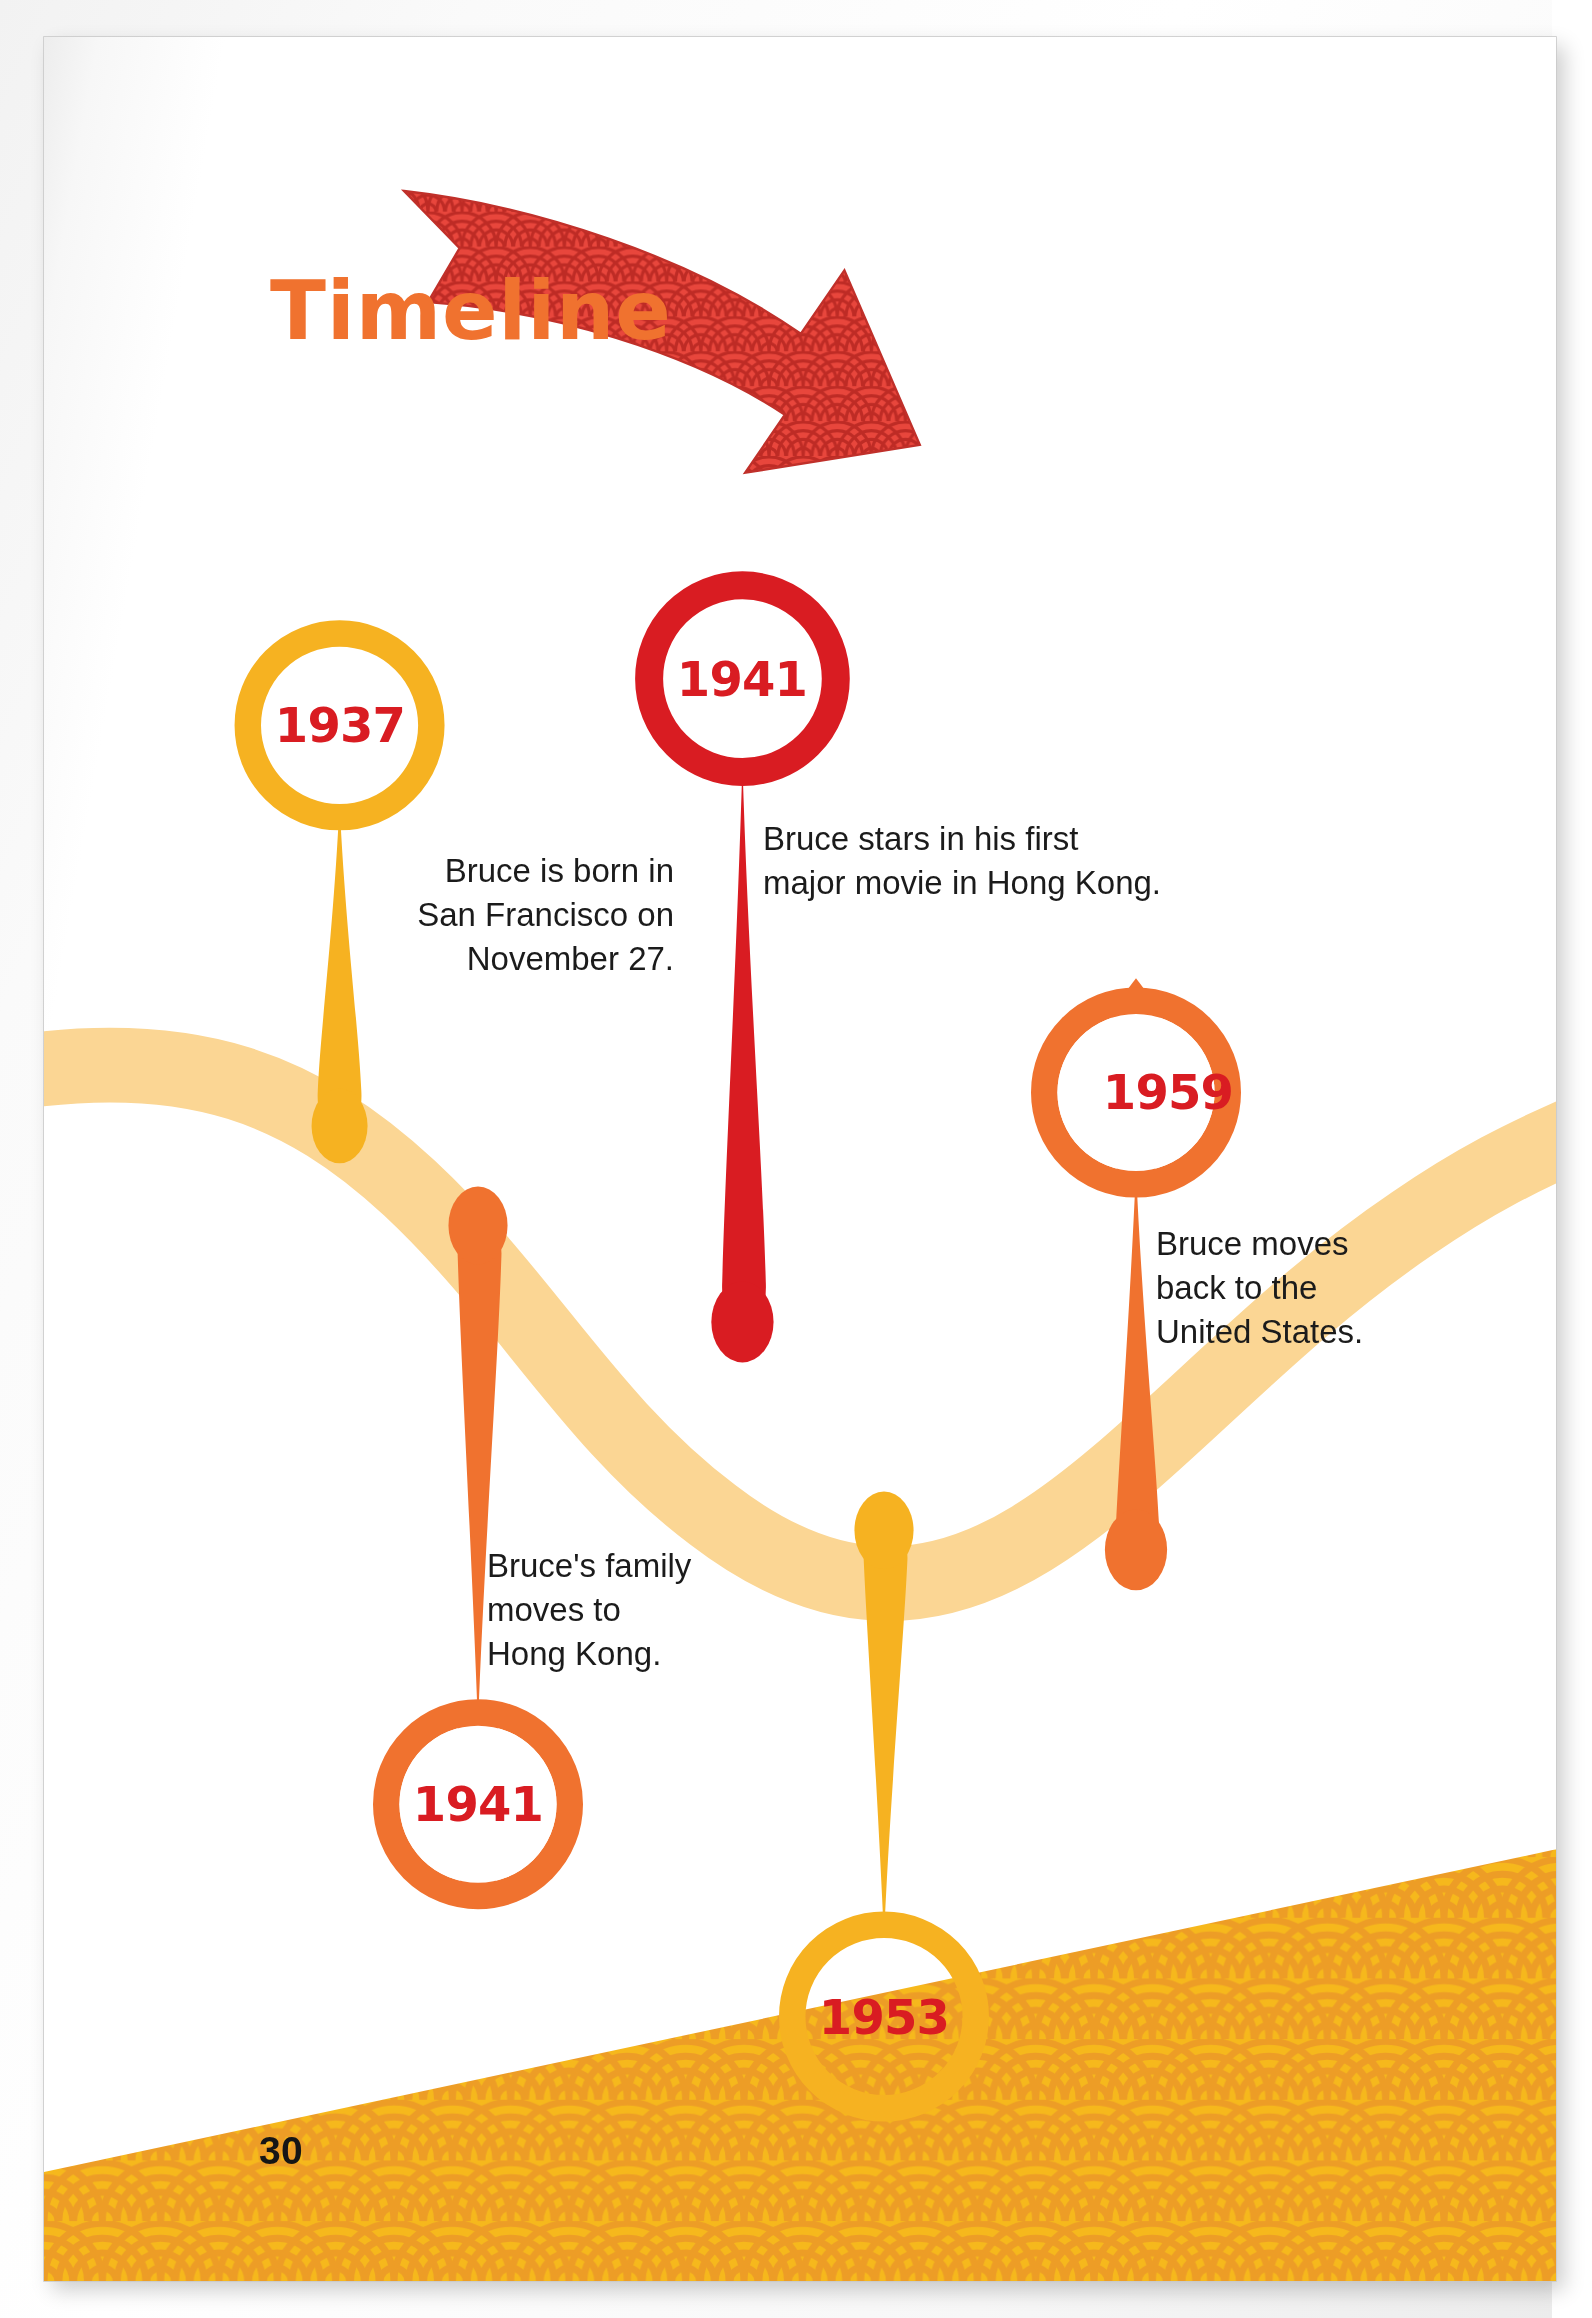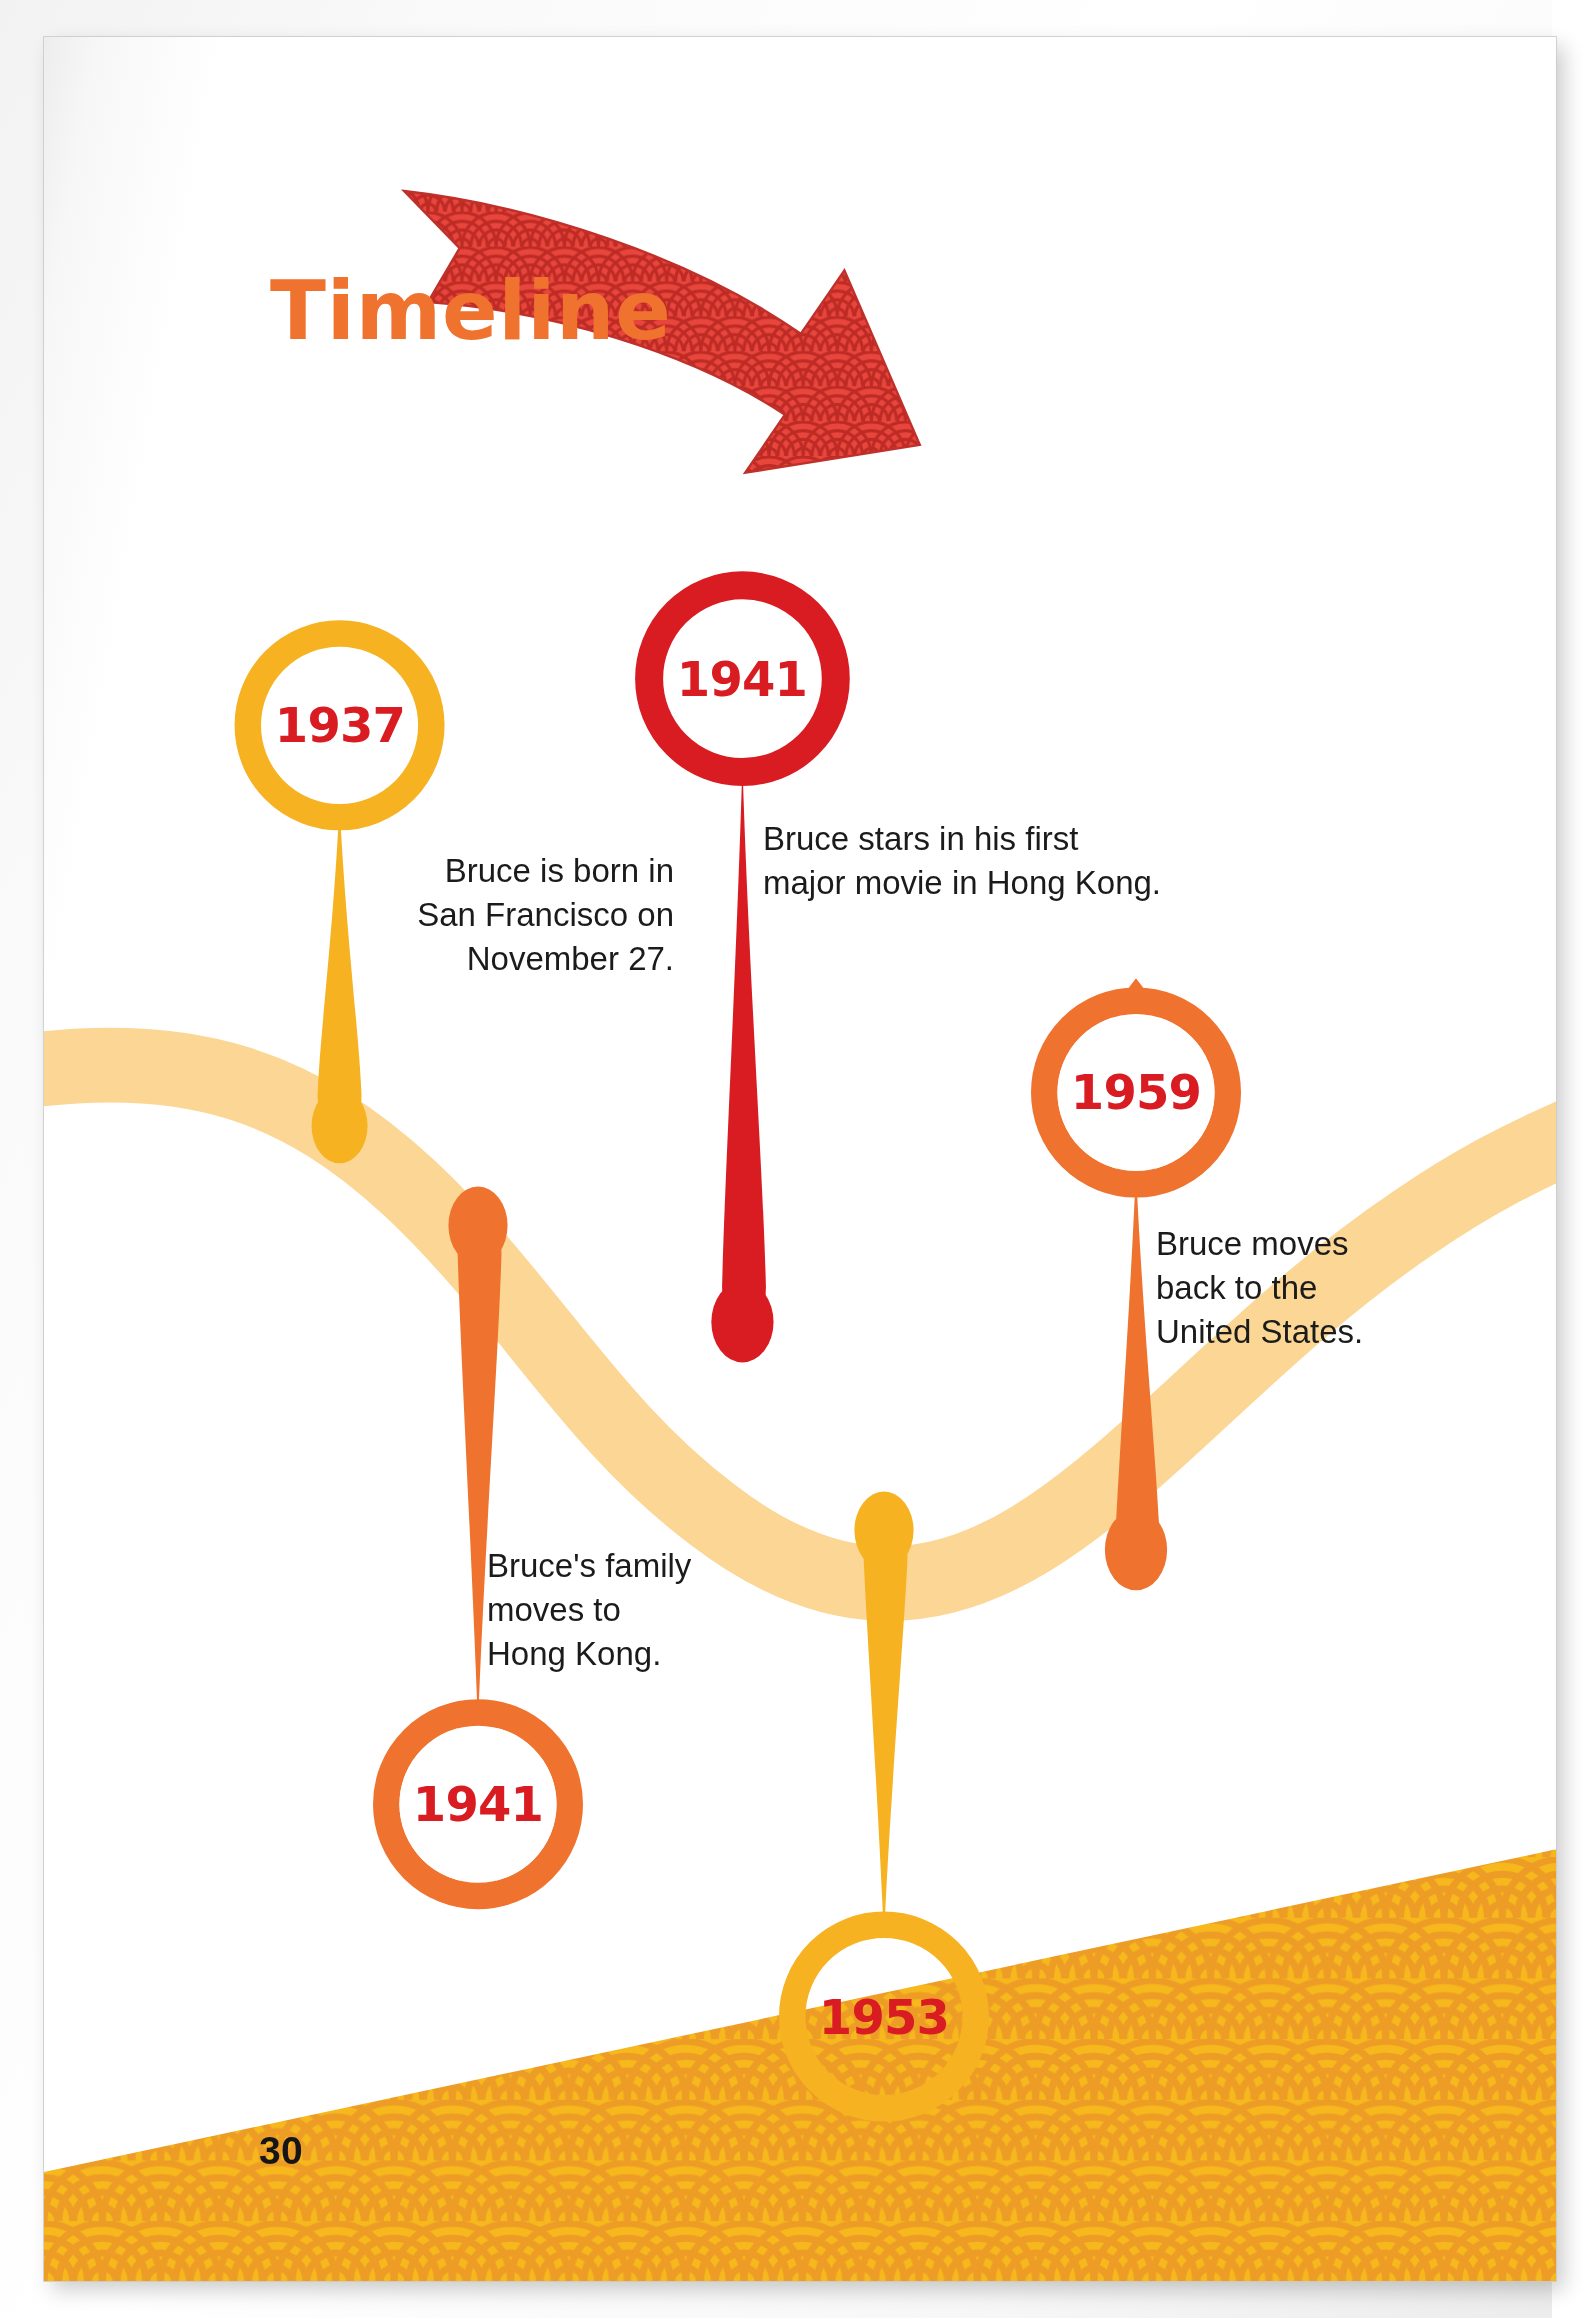--- a/index.html
+++ b/index.html
@@ -232,21 +232,21 @@
         <circle cx="1080" cy="2545" r="118" fill="none" stroke="#F6B221" stroke-width="34"></circle>
       </g>
     </svg>
 
     <div id="title-wrap">
       <div id="title">Timeline</div>
     </div>
 
     <div class="year-label" style="left:296px; top:688px;">1937</div>
     <div class="year-label" style="left:698px; top:642px;">1941</div>
-    <div class="year-label" style="left:1092px; top:1055px;">1959</div>
+    <div class="year-label" style="left:1124px; top:1055px;">1959</div>
     <div class="year-label" style="left:434px; top:1767px;">1941</div>
     <div class="year-label" style="left:840px; top:1980px;">1953</div>
 
     <div class="caption" id="cap-1940">Bruce is born in
 San Francisco on
 November 27.</div>
     <div class="caption" id="cap-1946">Bruce stars in his first
 major movie in Hong Kong.</div>
     <div class="caption" id="cap-1941">Bruce's family
 moves to

